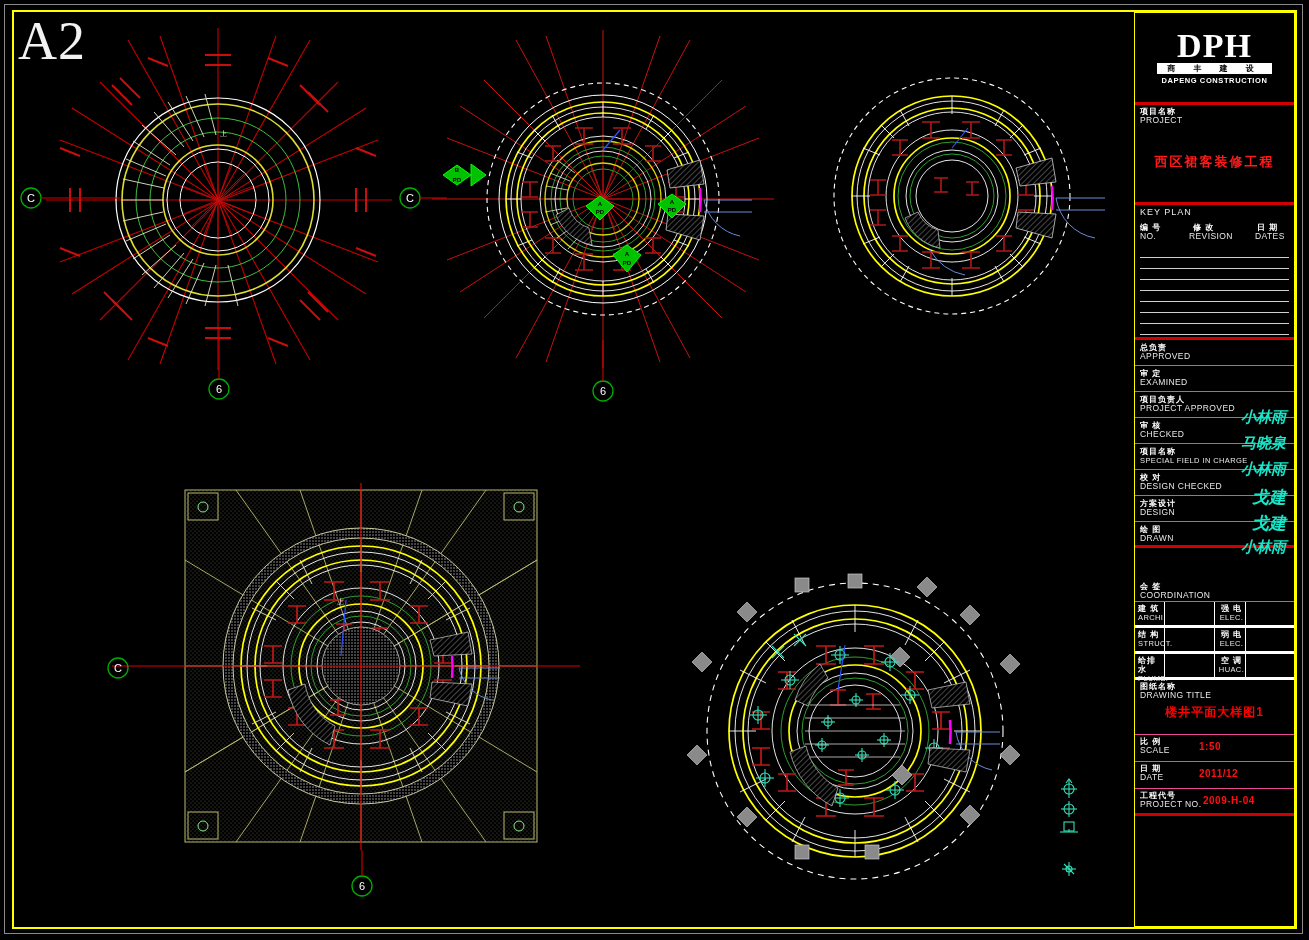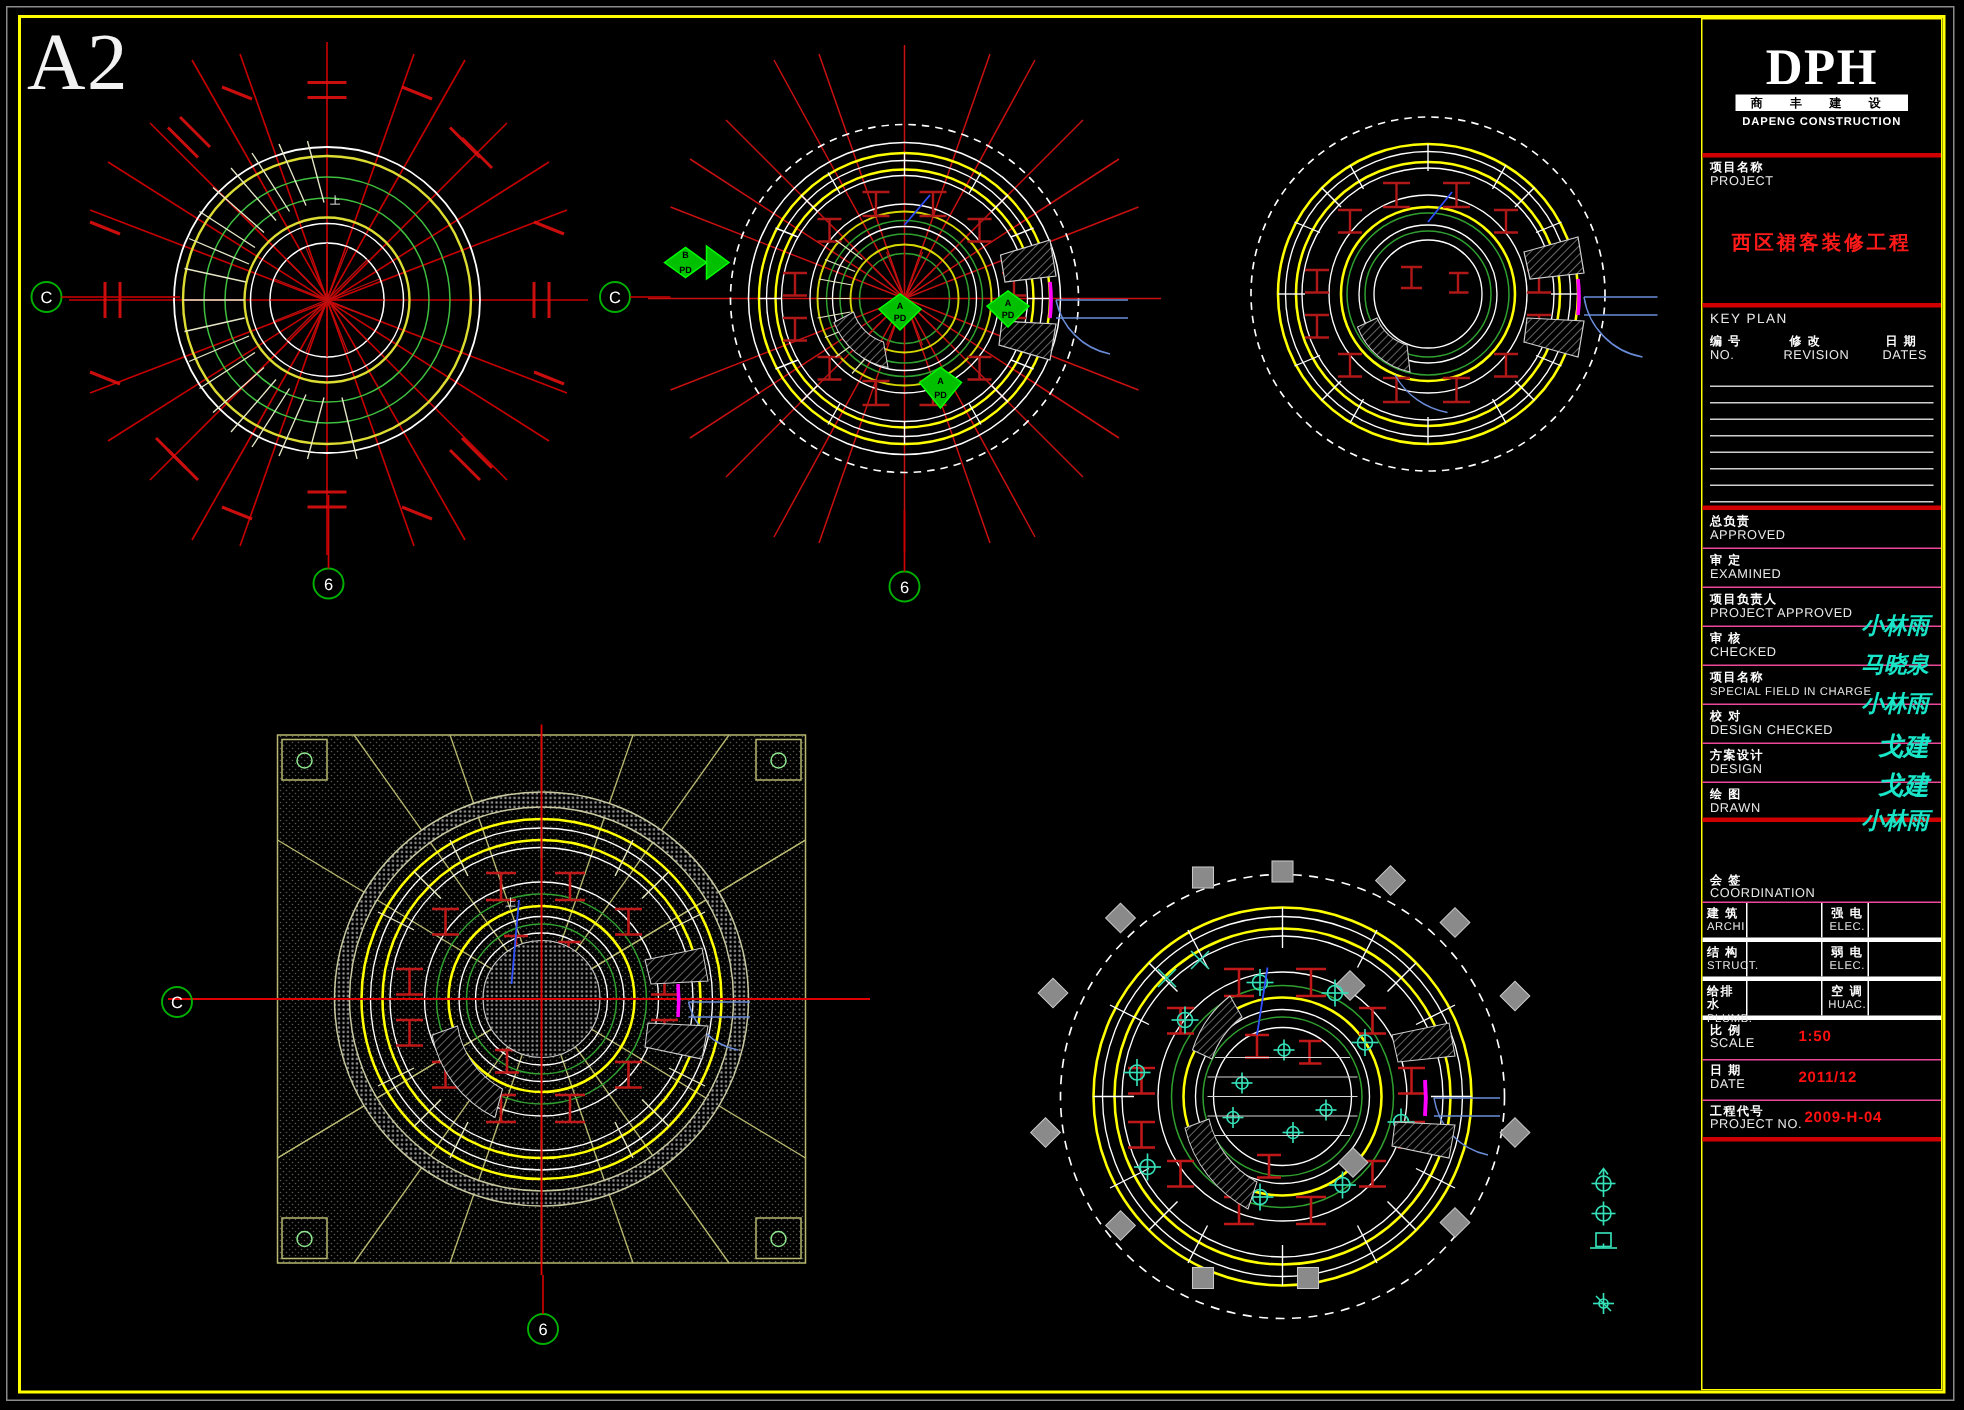--- a/index.html
+++ b/index.html
@@ -868,20 +868,27 @@
           <div class="lbl-en" style="font-size:7.5px">PLUMB.</div>
         </div>
       <div class="c2"></div>
       <div class="c3">
           <div class="lbl-cn">空  调</div>
           <div class="lbl-en" style="font-size:7.5px">HUAC.</div>
         </div>
       <div class="c4"></div>
     </div>
 
+    <div class="tb-row dtitle">
+      <div class="pad">
+        <div class="lbl-cn">图纸名称</div>
+        <div class="lbl-en">DRAWING TITLE</div>
+      </div>
+      <div class="v">楼井平面大样图1</div>
+    </div>
 
     <div class="tb-row kv">
       <div class="pad">
         <div class="lbl-cn">比  例</div>
         <div class="lbl-en">SCALE</div>
       </div>
       <div class="v">1:50</div>
     </div>
     <div class="tb-row kv">
       <div class="pad">

